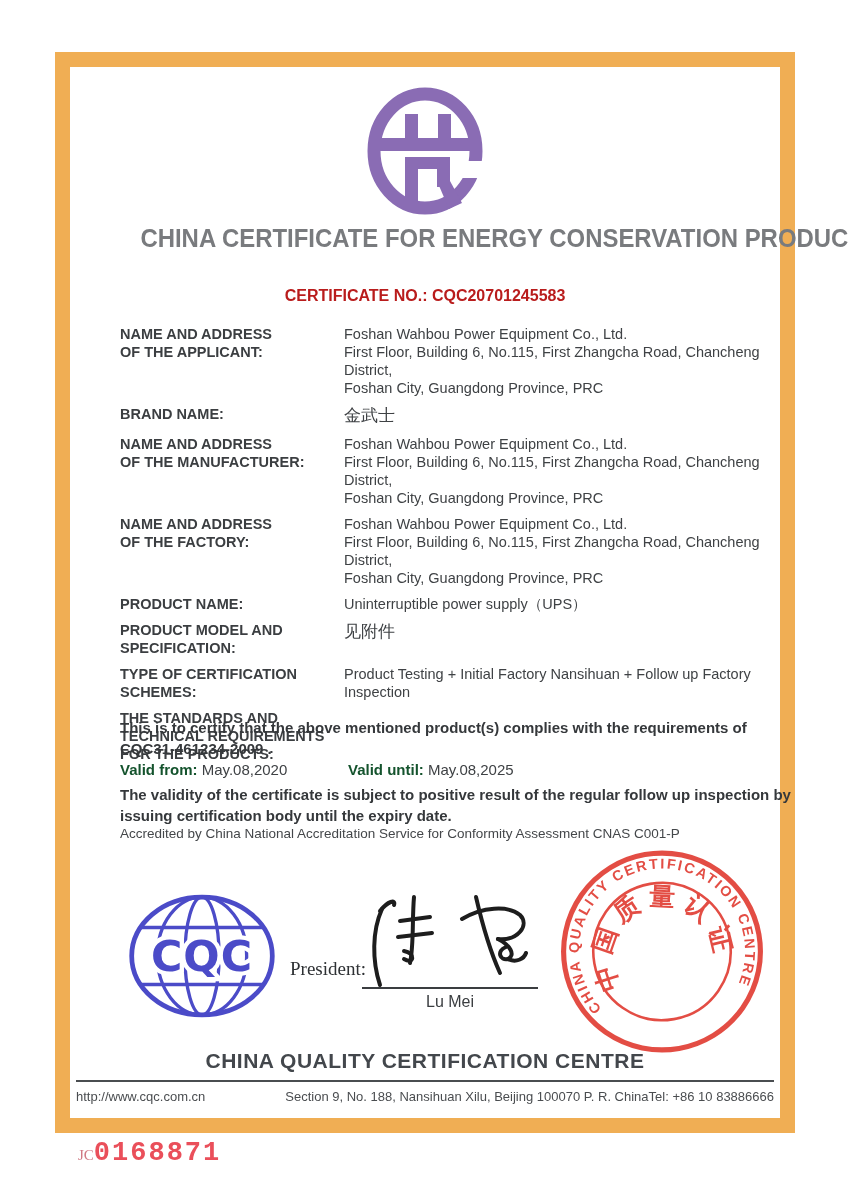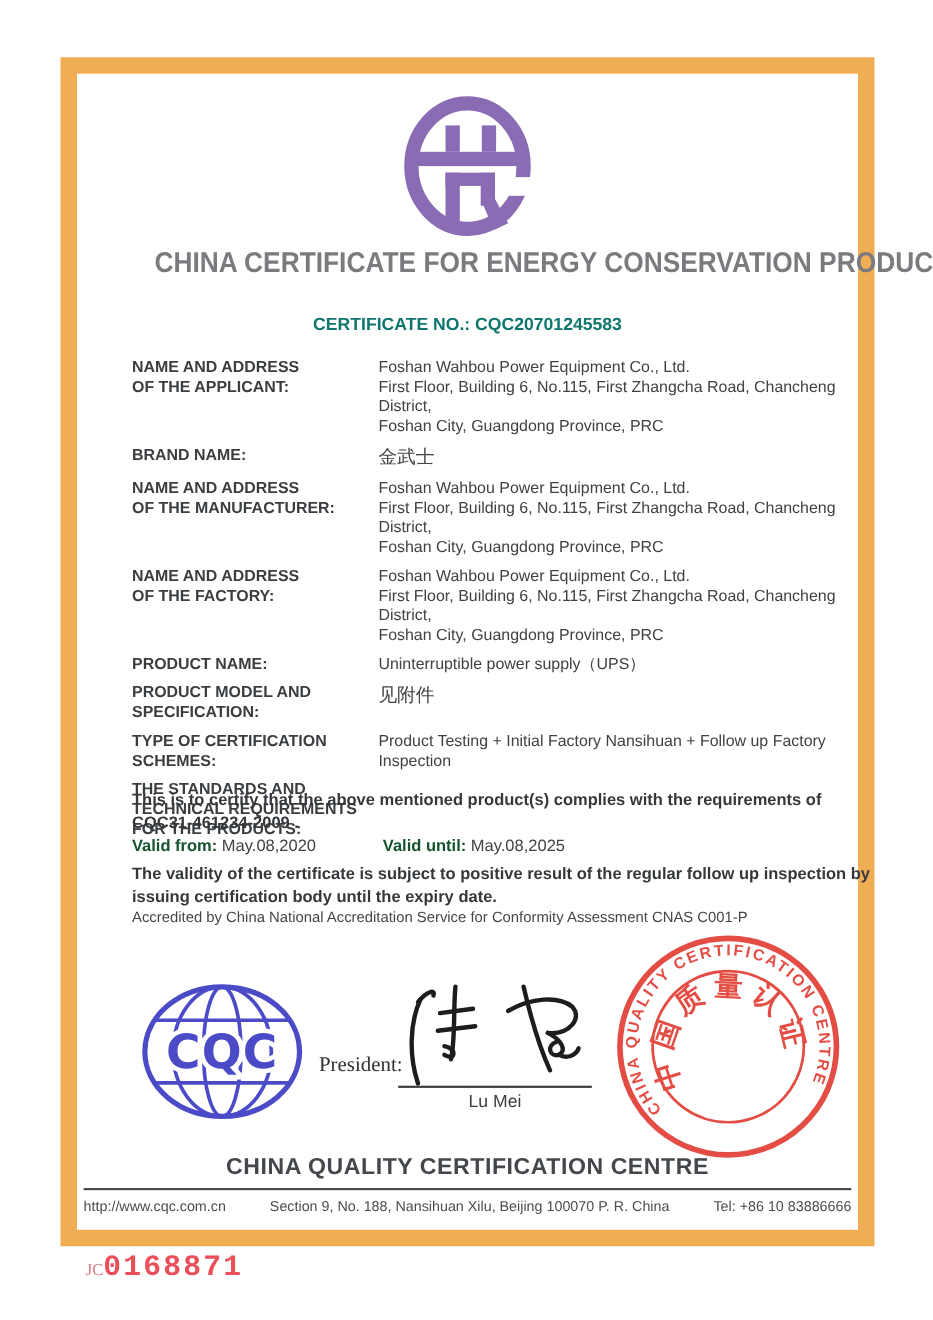--- a/index.html
+++ b/index.html
@@ -7,21 +7,21 @@
         font-family:"Liberation Sans",sans-serif;color:#3f4245;}
   .frame{position:absolute;left:55px;top:52px;width:710px;height:1051px;
          border:15px solid #f0ae54;background:#ffffff;}
   .inner{position:relative;width:100%;height:100%;}
 
   .logo-wrap{position:absolute;left:0;top:14px;width:100%;text-align:center;}
   .cert-title{position:absolute;left:0;top:156px;width:100%;text-align:center;
               font-weight:bold;font-size:26px;color:#797b7e;letter-spacing:0px;margin-left:39px;}
   .cert-title span{display:inline-block;transform:scaleX(.92);white-space:nowrap;}
   .cert-no{position:absolute;left:0;top:220px;width:100%;text-align:center;
-           font-weight:bold;font-size:16px;color:#0f766e;}
+           font-weight:bold;font-size:16px;color:#b91c1c;}
 
   .fields{position:absolute;left:50px;top:258px;right:18px;}
   .frow{display:flex;margin-bottom:8px;}
   .flabel{width:224px;flex:0 0 224px;font-weight:bold;font-size:14.5px;line-height:18px;color:#3b3e41;}
   .fvalue{flex:1;font-size:14.5px;line-height:18px;color:#3f4245;}
   .fvalue .cjk{font-size:17px;line-height:22px;}
 
   .certify{position:absolute;left:50px;top:650px;width:660px;
            font-weight:bold;font-size:15px;line-height:21px;color:#35383b;}
   .validrow{position:absolute;left:50px;top:694px;width:660px;font-size:15px;}
@@ -38,21 +38,21 @@
   .sign-line{position:absolute;left:292px;top:920px;width:176px;border-top:2px solid #3a3d40;}
   .president-name{position:absolute;left:292px;top:926px;width:176px;text-align:center;
            font-size:16px;color:#3a3d40;}
   .stamp{position:absolute;left:478px;top:782px;}
 
   .issuer{position:absolute;left:0;top:982px;width:100%;text-align:center;
           font-weight:bold;font-size:21px;letter-spacing:.5px;color:#43474c;}
   .footer-rule{position:absolute;left:6px;right:6px;top:1013px;border-top:2px solid #4a4d50;}
   .footer-row{position:absolute;left:6px;right:6px;top:1022px;display:flex;
           justify-content:space-between;align-items:center;font-size:13px;color:#4a4d50;}
-  .footer-row .addr{flex:1;text-align:center;}
+  .footer-row .addr{flex:1;text-align:right;}
 
   .serial{position:absolute;left:78px;top:1138px;color:#ea4f5a;}
   .serial .jc{font-family:"Liberation Serif",serif;font-size:15px;color:#d07983;}
   .serial .num{font-family:"Liberation Mono","DejaVu Sans Mono",monospace;
                font-size:27px;letter-spacing:2px;font-weight:bold;}
 </style>
 </head>
 <body>
 
 <div id="page">

